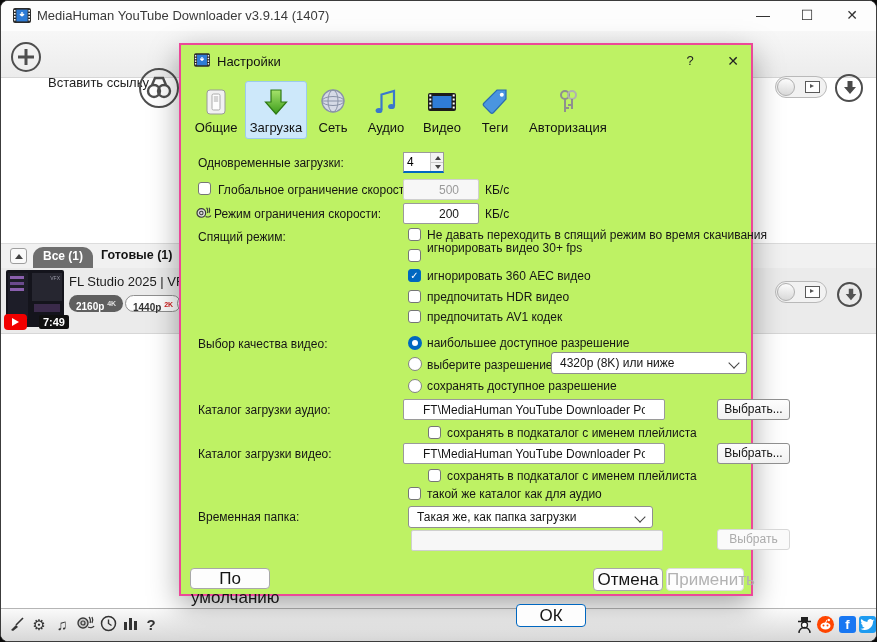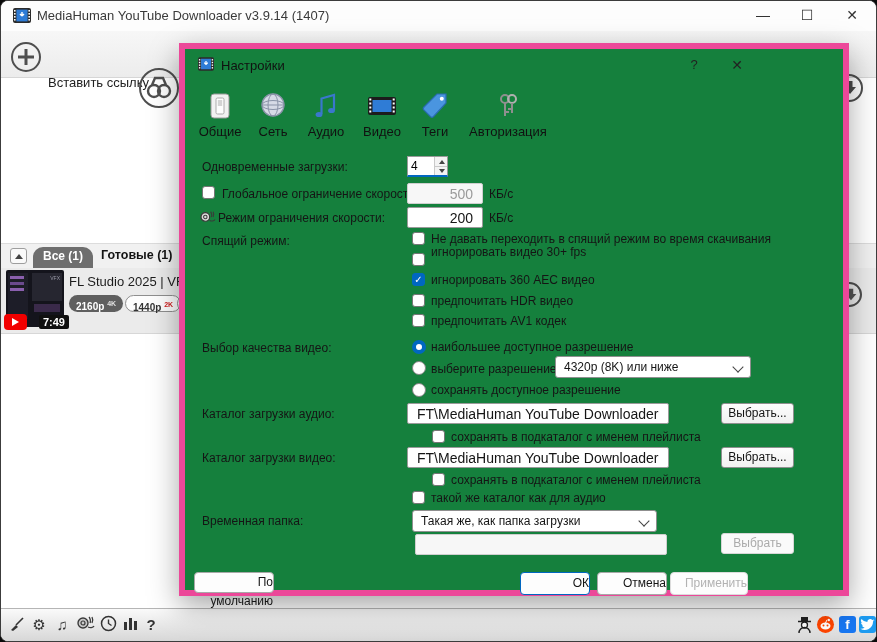--- a/index.html
+++ b/index.html
@@ -65,66 +65,66 @@
   .badge.light{background:#fdfdfd;border:1px solid #8f8f8f;color:#333;box-sizing:border-box;}
   .badge.light sup{color:#d02020;}
   
   .statusbar{position:absolute;left:0;bottom:0;width:100%;height:32px;
     background:linear-gradient(#fafafa,#d7d7d7);border-top:1px solid #b5b5b5;}
   .sb-ico{position:absolute;top:6px;width:20px;height:20px;text-align:center;font-size:15px;color:#333;line-height:20px;}
   .soc{position:absolute;top:7px;width:17px;height:17px;border-radius:3px;}
   .soc.fb{background:#1877f2;color:#fff;font-weight:bold;font-size:13px;text-align:center;line-height:18px;}
   .soc.red-circle{background:#ff4500;border-radius:50%;}
   
-  .dialog{position:absolute;left:178px;top:42px;width:670px;height:553px;background:#15803d;
-    border:6px solid #ec4899;box-shadow:0 10px 28px rgba(0,0,0,.35);box-sizing:border-box;z-index:20;}
+  .dialog{position:absolute;left:178px;top:42px;width:574px;height:553px;background:#bef264;
+    border:2px solid #ec4899;box-shadow:0 10px 28px rgba(0,0,0,.35);box-sizing:border-box;z-index:20;}
   .dlg-ico{position:absolute;left:13px;top:8px;}
   .dlg-title{position:absolute;left:36px;top:9px;font-size:13px;color:#111;}
   .dlg-help{position:absolute;left:496px;top:5px;width:26px;height:22px;text-align:center;line-height:22px;
     font-size:13px;color:#222;}
   .dlg-close{position:absolute;left:536px;top:5px;width:32px;height:22px;text-align:center;line-height:22px;
     font-size:14px;color:#222;}
   .tabs{position:absolute;left:8px;top:36px;display:flex;gap:2px;}
   .tab{padding-top:5px;height:51px;text-align:center;font-size:13px;color:#111;border:1px solid transparent;
     border-radius:3px;box-sizing:content-box;}
   .tab .ticon{display:block;margin:0 auto 3px;width:30px;height:30px;}
   .tab.sel{background:#cde8fa;border-color:#9ccbec;}
   .flabel{position:absolute;left:17px;font-size:12px;color:#151515;white-space:nowrap;}
   .cb{position:absolute;width:13px;height:13px;border:1px solid #767676;border-radius:3px;background:#fff;
     box-sizing:border-box;}
   .cb.on{background:#0067c0;border-color:#0067c0;color:#fff;font-size:10px;line-height:11px;text-align:center;}
   .rb{position:absolute;width:14px;height:14px;border:1px solid #828282;border-radius:50%;background:#fff;
     box-sizing:border-box;}
   .rb.on{border:4.5px solid #0067c0;}
   .opt-label{position:absolute;font-size:12px;color:#151515;white-space:nowrap;}
   .tin{position:absolute;height:21px;border:1px solid #9a9a9a;border-radius:2px;font-family:"Liberation Sans",sans-serif;
-    font-size:14px;color:#151515;padding:0 9px;box-sizing:border-box;background:#fff;}
+    font-size:12px;color:#151515;padding:0 19px;box-sizing:border-box;background:#fff;}
   .tin.num{text-align:right;}
   .tin:disabled{background:#f7f7f7;border-color:#cfcfcf;color:#9a9a9a;}
   .unit{position:absolute;font-size:12px;color:#151515;}
   .spinner{position:absolute;left:222px;top:107px;width:41px;height:21px;border:1px solid #9a9a9a;
     border-bottom:2px solid #0067c0;box-sizing:border-box;background:#fff;display:flex;}
   .spinner input{flex:1;width:20px;border:0;outline:0;font-size:12px;padding:0 3px;font-family:"Liberation Sans",sans-serif;}
   .spin-btns{width:15px;border-left:1px solid #c9c9c9;display:flex;flex-direction:column;}
   .spin-btns span{flex:1;position:relative;background:#f3f3f3;}
   .spin-btns span:first-child{border-bottom:1px solid #c9c9c9;}
   .spin-up:after{content:"";position:absolute;left:4px;top:3px;border-left:3px solid transparent;
     border-right:3px solid transparent;border-bottom:4px solid #444;}
   .spin-dn:after{content:"";position:absolute;left:4px;top:2px;border-left:3px solid transparent;
     border-right:3px solid transparent;border-top:4px solid #444;}
   .dd{position:absolute;height:22px;border:1px solid #8f8f8f;border-radius:3px;background:#fff;
     font-size:12px;color:#151515;line-height:20px;padding:0 22px 0 8px;box-sizing:border-box;white-space:nowrap;overflow:hidden;}
   .dd .chev{position:absolute;right:8px;top:6px;width:7px;height:7px;border-right:1.4px solid #444;
     border-bottom:1.4px solid #444;transform:rotate(45deg);transform-origin:center;}
   .btn{position:absolute;height:21px;border:1px solid #8f8f8f;border-radius:3px;background:linear-gradient(#fdfdfd,#f1f1f1);
     font-size:12px;color:#151515;text-align:center;line-height:19px;box-sizing:border-box;margin-left:47px;}
   .btn.disabled{border-color:#d7d7d7;color:#ababab;background:#fafafa;}
-  .btm-btn{position:absolute;top:523px;height:23px;border-radius:4px;background:#fdfdfd;font-size:12px;
-    color:#151515;text-align:right;line-height:21px;box-sizing:border-box;border:1px solid #a8a8a8;}
-  .btm-btn.ok{border:1px solid #0067c0;}
+  .btm-btn{position:absolute;top:523px;height:23px;border-radius:4px;background:#fdfdfd;font-size:17px;
+    color:#151515;text-align:center;line-height:21px;box-sizing:border-box;border:1px solid #a8a8a8;}
+  .btm-btn.ok{border:1px solid #0067c0;margin-top:36px;}
   .btm-btn.apply{border-color:#dcdcdc;color:#b2b2b2;}
   .snail-ico{position:absolute;left:14px;top:160px;}
 </style>
 </head>
 <body>
 
 <div class="window">
 
   <div class="titlebar">
     <span class="app-ico">
@@ -286,20 +286,32 @@
 
     <div class="tabs">
       <div class="tab" style="width:52px;">
         <span class="ticon"><svg width="30" height="30" viewBox="0 0 30 30">
               <rect x="6" y="3" width="18" height="24" rx="3" fill="#f1f1f1" stroke="#9a9a9a"></rect>
               <rect x="11" y="7" width="8" height="16" rx="1.5" fill="#fdfdfd" stroke="#ababab"></rect>
               <rect x="12.8" y="9" width="4.4" height="6" fill="#d4d4d4"></rect>
             </svg></span>
         <span>Общие</span>
       </div>
+      <div class="tab sel" style="width:60px;">
+        <span class="ticon"><svg width="30" height="30" viewBox="0 0 30 30">
+              <defs>
+                <linearGradient id="ga" x1="0" y1="0" x2="0" y2="1">
+                  <stop offset="0" stop-color="#a6e36b"></stop>
+                  <stop offset="1" stop-color="#3c9c1b"></stop>
+                </linearGradient>
+              </defs>
+              <path d="M15 27L4.5 15H10V3h10v12h5.5z" fill="url(#ga)" stroke="#2f7a14" stroke-width="1.2"></path>
+            </svg></span>
+        <span>Загрузка</span>
+      </div>
       <div class="tab" style="width:46px;">
         <span class="ticon"><svg width="30" height="30" viewBox="0 0 30 30">
               <circle cx="15" cy="14" r="11" fill="#d6dae6" stroke="#8a93a8" stroke-width="1.3"></circle>
               <ellipse cx="15" cy="14" rx="5" ry="11" fill="none" stroke="#8a93a8"></ellipse>
               <ellipse cx="15" cy="14" rx="11" ry="4.5" fill="none" stroke="#8a93a8"></ellipse>
               <path d="M4.5 14h21" stroke="#8a93a8"></path>
             </svg></span>
         <span>Сеть</span>
       </div>
       <div class="tab" style="width:52px;">

